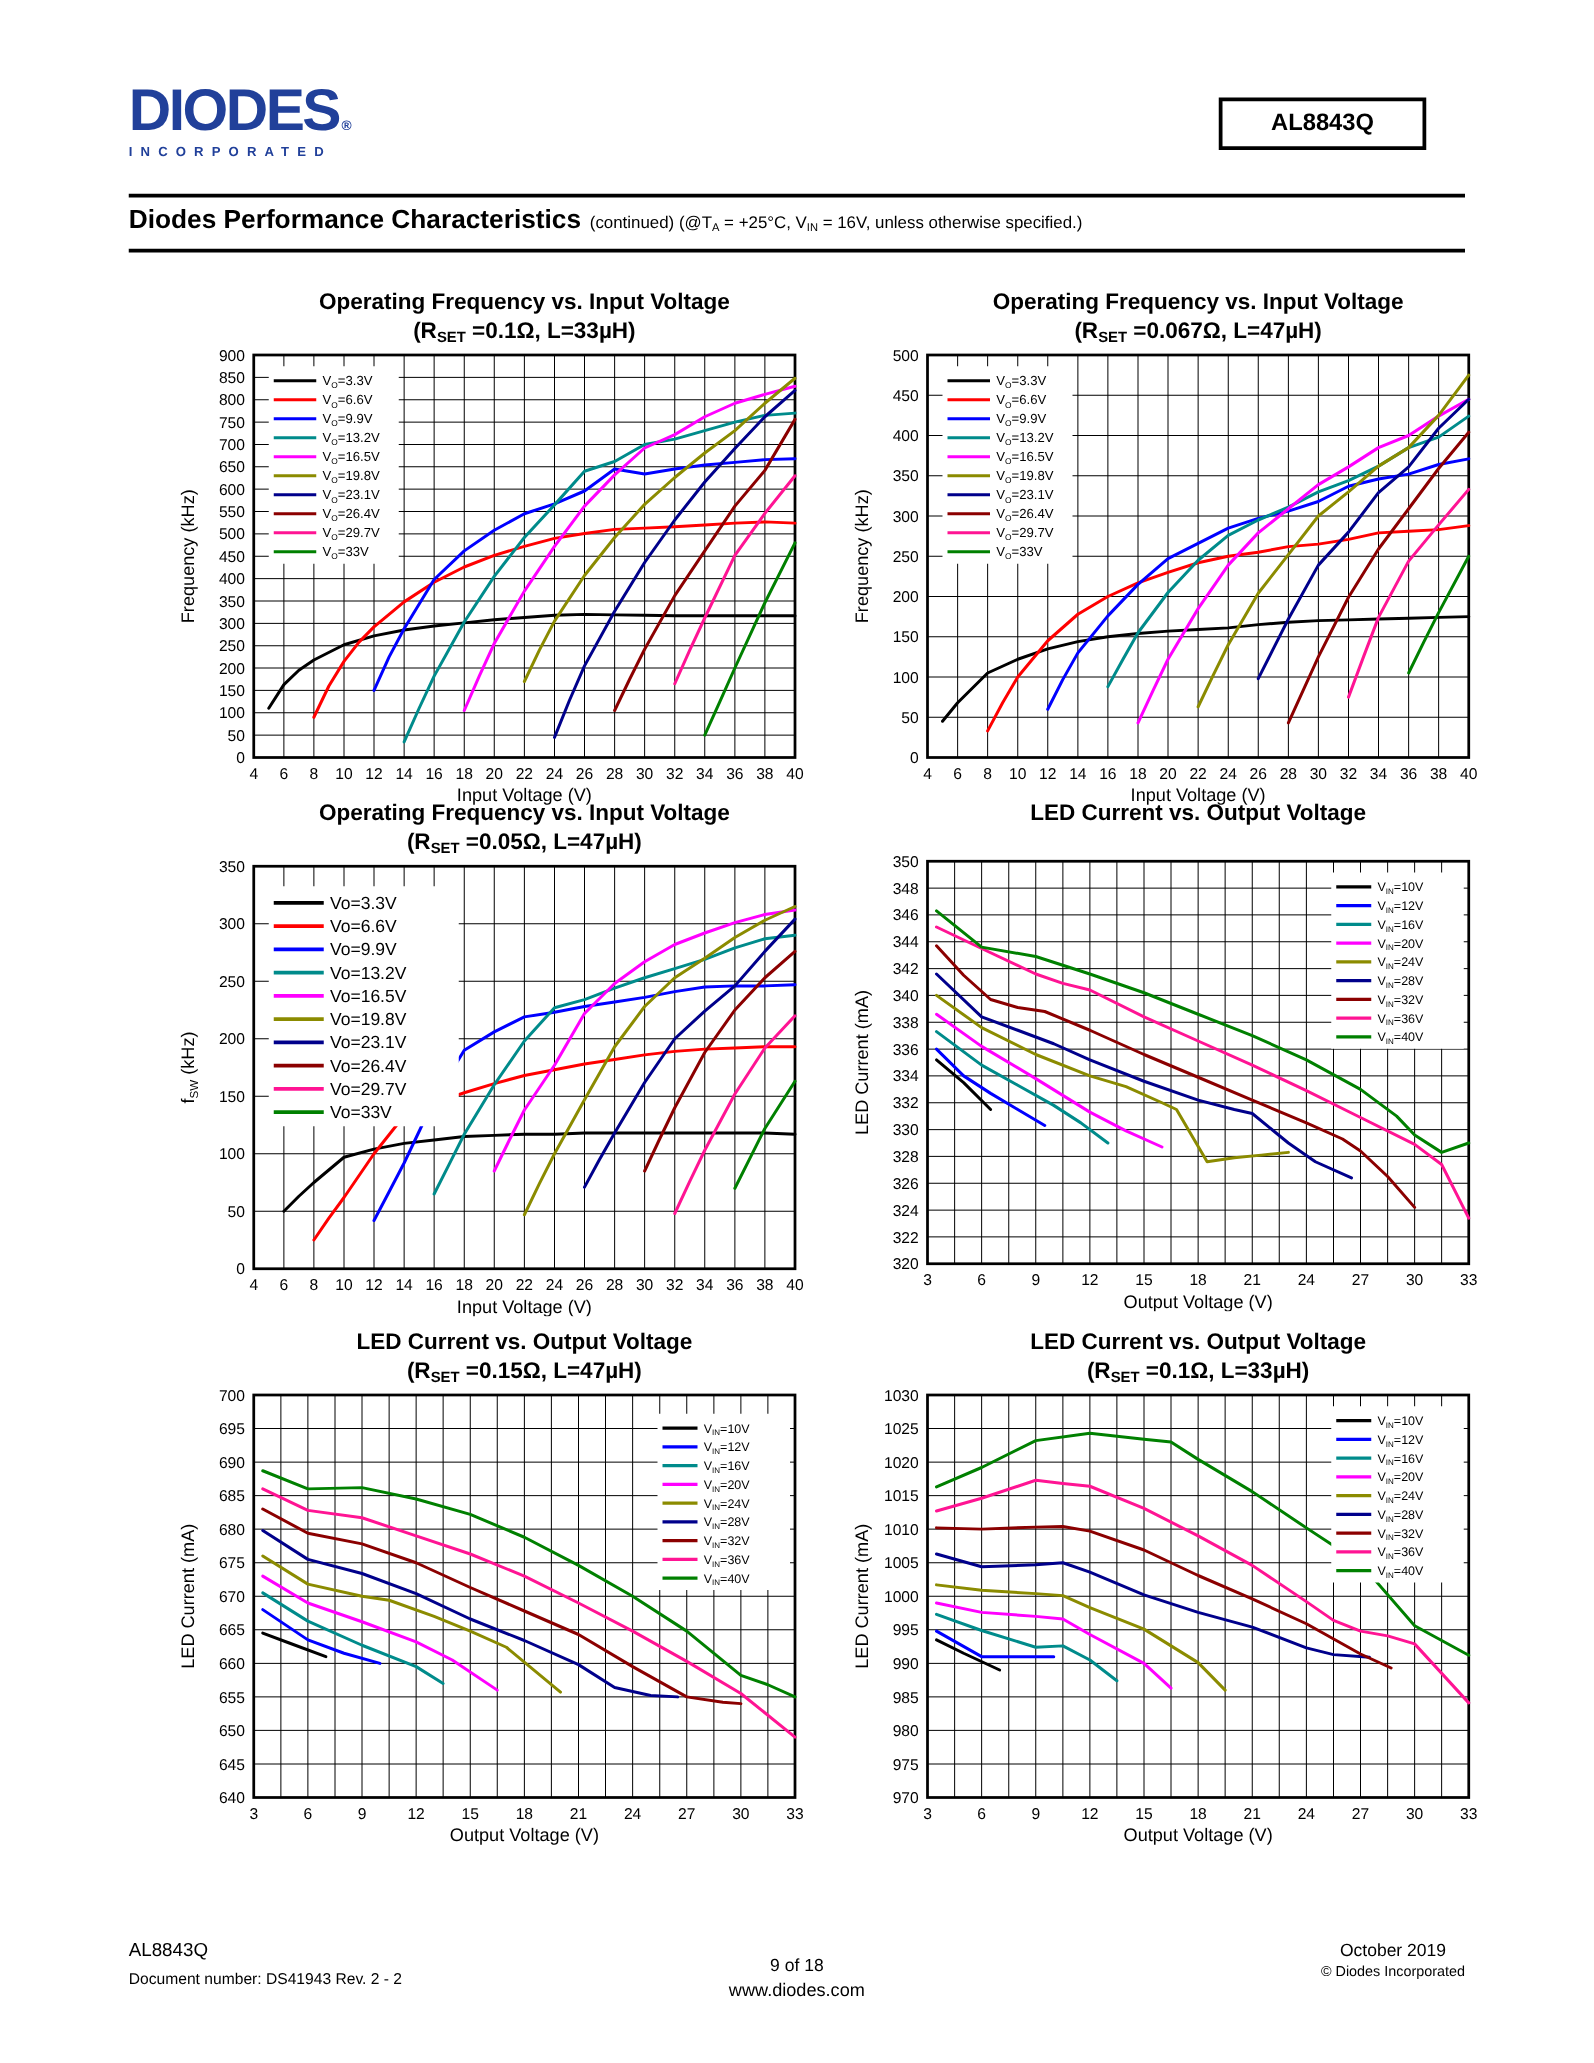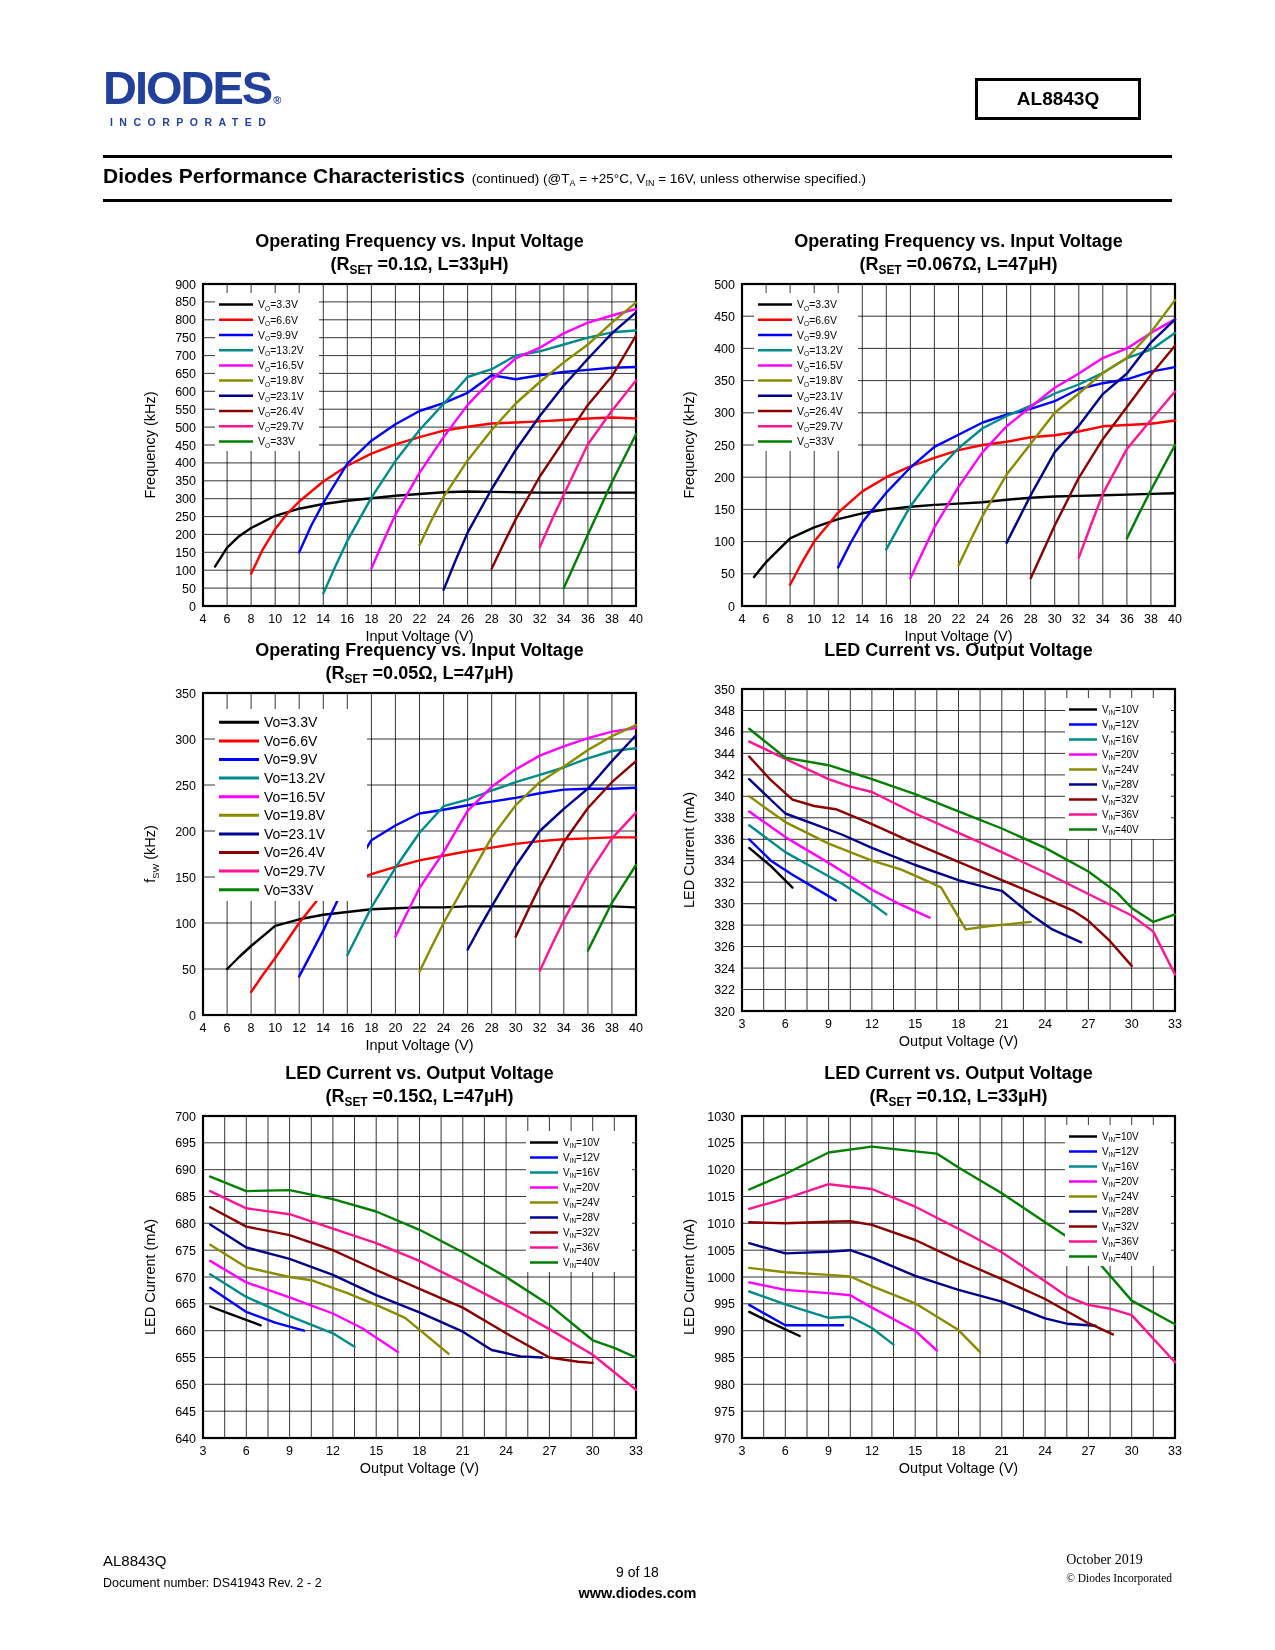--- a/index.html
+++ b/index.html
@@ -1,20 +1,20 @@
 <!DOCTYPE html>
 <html><head>
 <meta charset="utf-8">
 <style>
   html,body{margin:0;padding:0;background:#fff;}
   body{width:1275px;height:1650px;position:relative;font-family:"Liberation Sans",sans-serif;color:#000;}
   .logo{position:absolute;left:103px;top:64px;}
   .logo-text{font-size:47px;font-weight:bold;color:#21409A;letter-spacing:-2px;line-height:1;}
   .logo-reg{font-size:11px;font-weight:bold;color:#21409A;vertical-align:baseline;margin-left:2px;}
-  .logo-sub{font-size:10.5px;font-weight:bold;color:#21409A;letter-spacing:6.5px;margin-top:5px;text-align:center;}
+  .logo-sub{font-size:10.5px;font-weight:bold;color:#21409A;letter-spacing:6.5px;margin-top:5px;}
   .part-box{position:absolute;left:975px;top:78px;width:160px;height:36px;border:3px solid #000;display:flex;align-items:center;justify-content:center;font-size:19px;font-weight:bold;}
   .rule{position:absolute;left:103px;width:1069px;height:3px;background:#000;}
   #rule1{top:155px}
   #rule2{top:199px}
   .section-row{position:absolute;left:103px;top:164px;width:1069px;white-space:nowrap;}
   .section-title{font-size:21px;font-weight:bold;}
   .section-subtitle{font-size:13.5px;margin-left:7px;}
   .subscript{font-size:0.66em;vertical-align:-0.30em;}
   .chart{position:absolute;width:505px;}
   #chart-0{left:103px;top:214px}
@@ -23,22 +23,22 @@
   #chart-3{left:642px;top:623px}
   #chart-4{left:103px;top:1046px}
   #chart-5{left:642px;top:1046px}
   .chart-title{text-align:center;font-weight:bold;font-size:18px;line-height:1.3;padding-left:48px;min-height:44px;}
   svg text{font-family:"Liberation Sans",sans-serif;fill:#000;}
   .footer-left{position:absolute;left:103px;top:1552px;}
   .footer-left .l1{font-size:15px;}
   .footer-left .l2{font-size:12.5px;margin-top:7px;}
   .footer-center{position:absolute;left:0;right:0;top:1552px;text-align:center;margin-top:12px;}
   .footer-center .l1{font-size:14px;}
-  .footer-center .l2{font-size:14.5px;font-weight:bold;margin-top:5px;}
-  .footer-right{position:absolute;right:103px;top:1552px;text-align:left;font-family:Liberation Serif, serif;}
+  .footer-center .l2{font-size:14.5px;font-weight:normal;margin-top:5px;}
+  .footer-right{position:absolute;right:103px;top:1552px;text-align:center;}
   .footer-right .l1{font-size:14px;}
   .footer-right .l2{font-size:11.5px;margin-top:4px;}
 </style>
 </head>
 <body>
 
 <div class="logo">
   <div class="logo-text"><span>DIODES</span><span class="logo-reg">®</span></div>
   <div class="logo-sub">INCORPORATED</div>
 </div>

